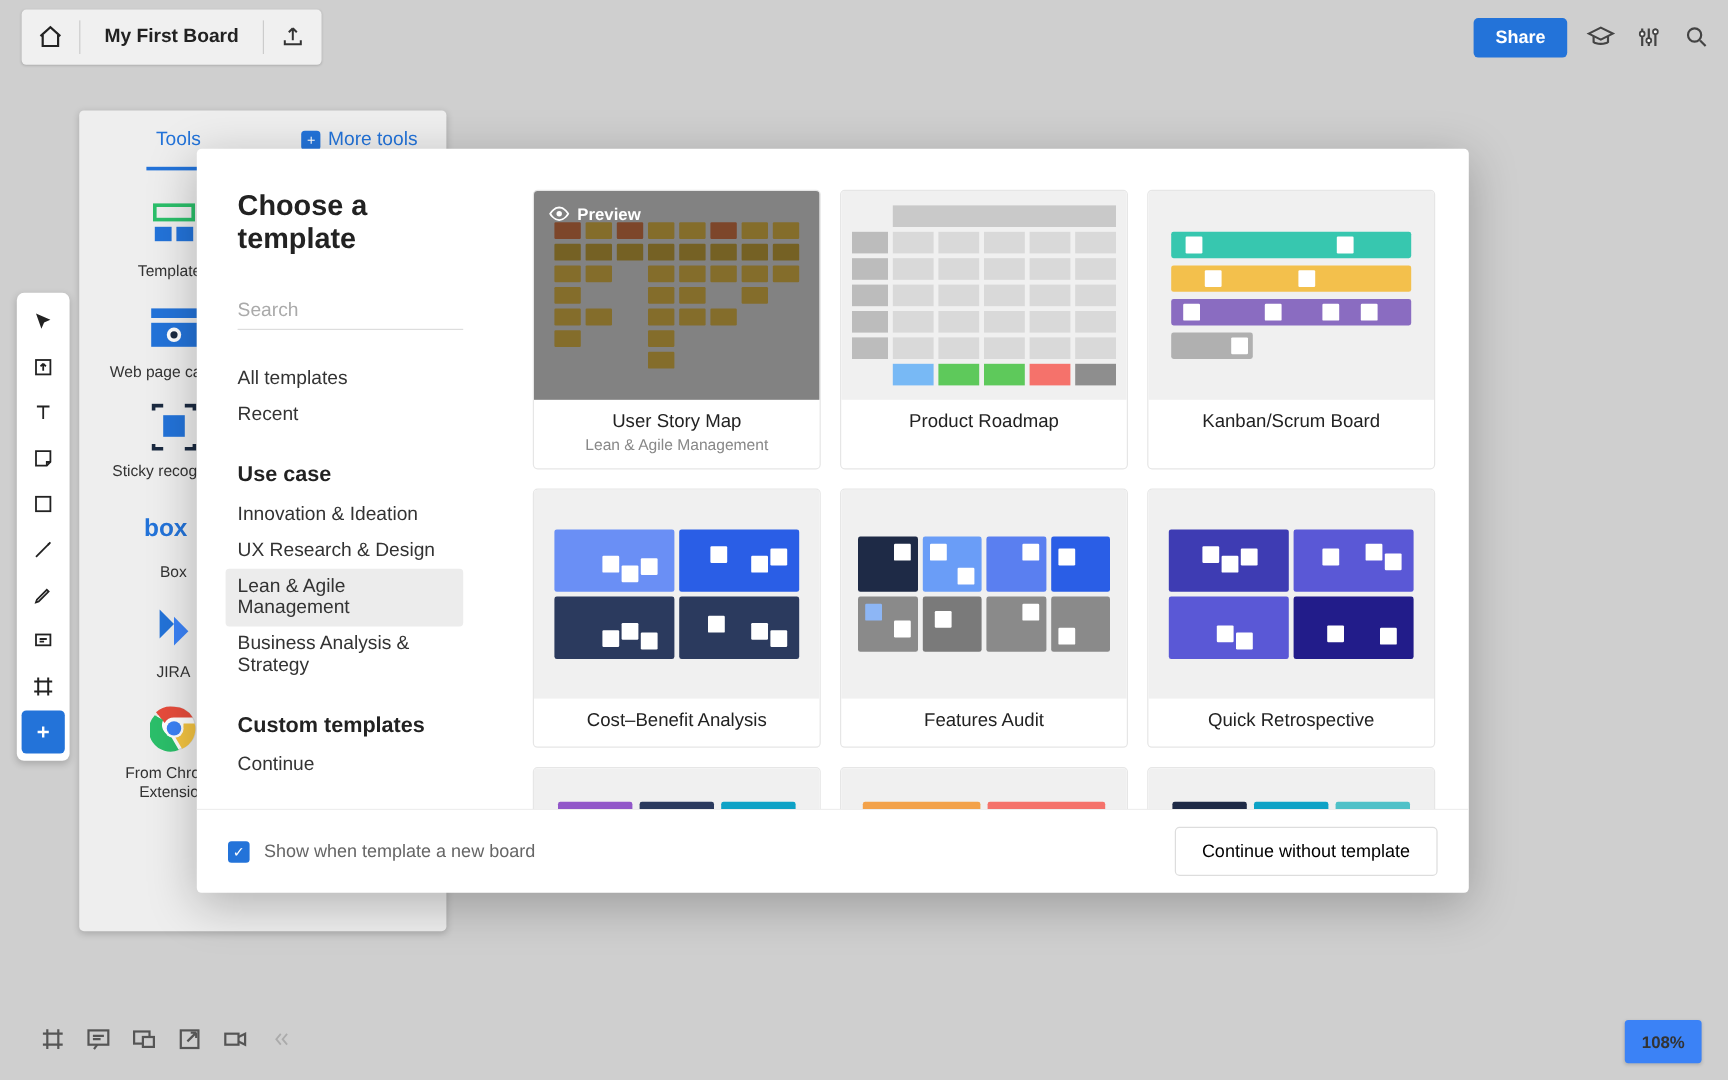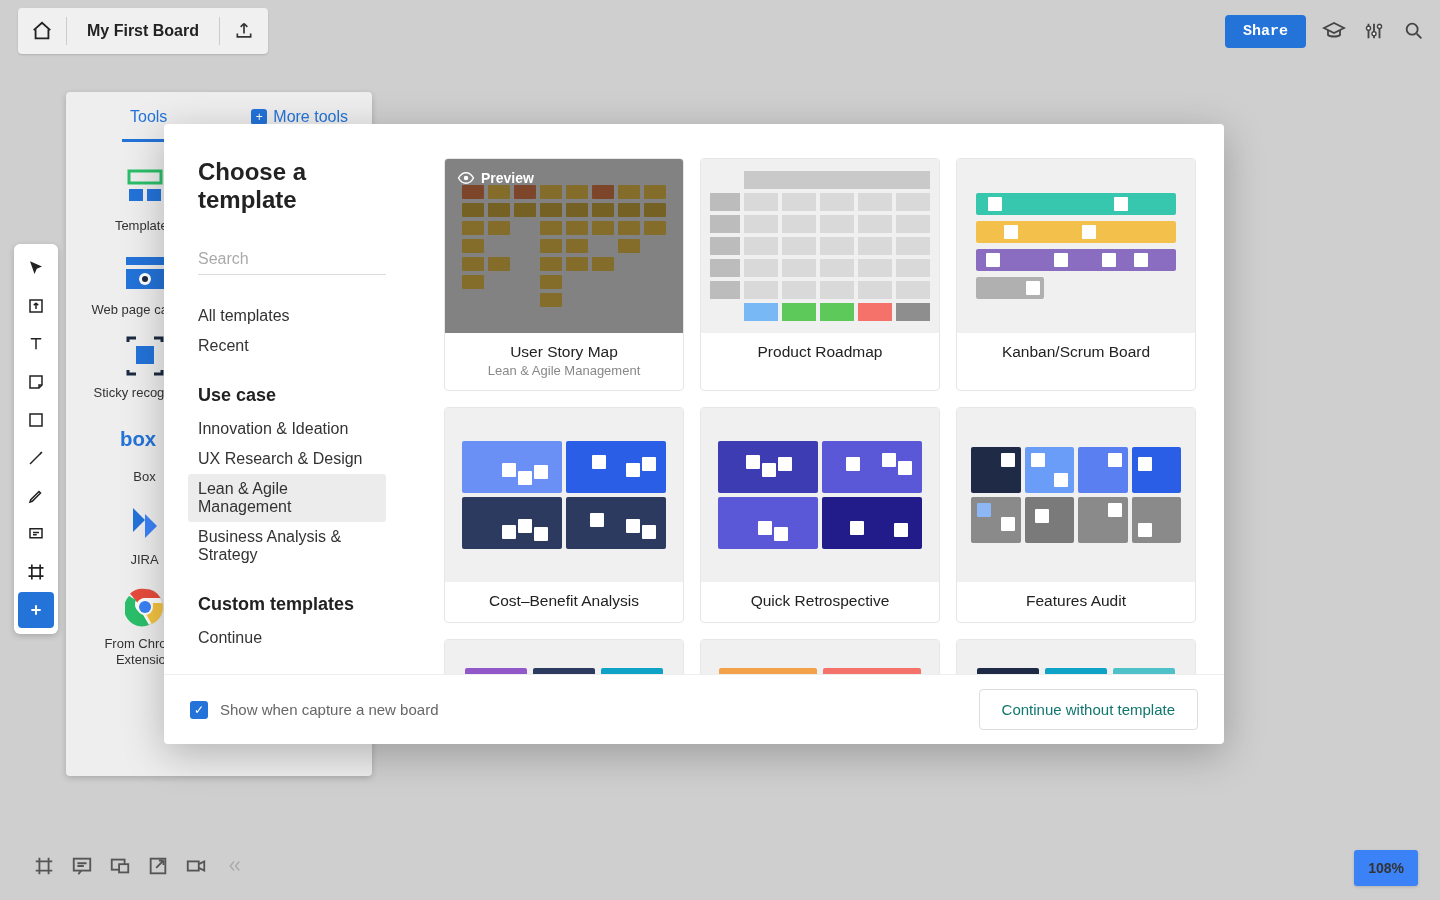--- a/index.html
+++ b/index.html
@@ -6,21 +6,21 @@
   html, body { width: 1440px; height: 900px; overflow: hidden; font-family: -apple-system, "Helvetica Neue", Arial, sans-serif; background: #cfcfcf; }
   
   
   .topbar { position: absolute; top: 8px; left: 18px; height: 46px; display: flex; align-items: center; background: #f0f0f0; border-radius: 4px; box-shadow: 0 1px 2px rgba(0,0,0,.15); }
   .topbar .home { width: 48px; height: 46px; display:flex; align-items:center; justify-content:center; color:#222; }
   .topbar .divider { width: 1px; height: 28px; background: #ccc; }
   .topbar .title { padding: 0 20px; font-weight: 700; font-size: 16px; color: #222; }
   .topbar .export { width: 48px; height: 46px; display:flex; align-items:center; justify-content:center; color:#333; }
   
   .topright { position: absolute; top: 8px; right: 14px; height: 46px; display:flex; align-items:center; gap: 16px; }
-  .share-btn { background:#2373d9; color:#fff; border:none; padding: 8px 18px; font-size: 15px; font-weight: 600; border-radius: 4px; cursor:pointer;font-family:Liberation Mono, monospace; }
+  .share-btn { background:#2373d9; color:#fff; border:none; padding: 8px 18px; font-size: 15px; font-weight: 600; border-radius: 4px; cursor:pointer; }
   .topright .icon { width: 24px; height: 24px; display:flex; align-items:center; justify-content:center; color:#444; cursor:pointer; }
 
   
   .lefttools { position:absolute; top: 244px; left: 14px; width: 44px; background:#fff; border-radius: 6px; box-shadow: 0 2px 6px rgba(0,0,0,.18); padding: 6px 0; display:flex; flex-direction:column; align-items:center; gap: 2px; }
   .lefttools .tool { width: 36px; height: 36px; display:flex; align-items:center; justify-content:center; color:#333; border-radius:4px; cursor:pointer; }
   .lefttools .tool.primary { background:#2373d9; color:#fff; }
 
   
   .tools-panel { position:absolute; top: 92px; left: 66px; width: 306px; height: 684px; background:#eee; border-radius:4px; box-shadow: 0 2px 6px rgba(0,0,0,.18); }
   .tools-tabs { display:flex; align-items:center; padding: 0 24px; }
@@ -64,21 +64,21 @@
   .thumb { height:174px; background:#f0f0f0; position:relative; display:flex; align-items:center; justify-content:center; }
   .tpl-meta { text-align:center; padding: 10px 8px 12px; }
   .tpl-title { font-size:15.5px; color:#222; }
   .tpl-sub { font-size:13px; color:#888; margin-top:2px; }
   
   .modal-footer { height: 70px; border-top:1px solid #eee; display:flex; align-items:center; padding: 0 26px; }
   .chk-row { display:flex; align-items:center; gap:12px; }
   .chk { width:18px; height:18px; background:#2373d9; border-radius:3px; display:flex; align-items:center; justify-content:center; color:#fff; font-size:12px; }
   .chk-label { font-size:15px; color:#666; }
   .spacer { flex:1; }
-  .cont-btn { border:1px solid #ddd; background:#fff; color:#0f766e; padding: 11px 22px; font-size:15px; border-radius:4px; cursor:pointer; }
+  .cont-btn { border:1px solid #ddd; background:#fff; color:#000000; padding: 11px 22px; font-size:15px; border-radius:4px; cursor:pointer; }
   
   svg { display:block; }
 
   
   .t1-grid { display:grid; grid-template-columns: repeat(8, 22px); gap:4px; }
   .t1-cell { height:14px; background:#f3c030; border-radius:1px; }
   .t1-cell.r { background:#e56b2d; }
   .t1-cell.d { background:#d3a720; }
   
   .t2 { display:flex; gap:4px; }
@@ -536,20 +536,56 @@
                 </div>
             </div>
           </div>
           <div class="tpl-meta">
               <div class="tpl-title">Cost–Benefit Analysis</div>
             </div>
         </div>
 
         <div class="tpl-card">
           <div class="thumb">
+            <div class="t5">
+              <div class="b" style="background:#1e2a46;">
+                  <div class="sq" style="right:6px;top:6px"></div>
+                </div>
+              <div class="b" style="background:#6a9df7;">
+                  <div class="sq" style="left:6px;top:6px"></div>
+                  <div class="sq" style="right:6px;bottom:6px"></div>
+                </div>
+              <div class="b" style="background:#5a7ff0;">
+                  <div class="sq" style="right:6px;top:6px"></div>
+                </div>
+              <div class="b" style="background:#2a5ee6;">
+                  <div class="sq" style="left:6px;top:10px"></div>
+                </div>
+              <div class="b" style="background:#8a8a8a;">
+                  <div class="sq" style="left:6px;top:6px;background:#8db6f5"></div>
+                  <div class="sq" style="right:6px;bottom:12px"></div>
+                </div>
+              <div class="b" style="background:#7a7a7a;">
+                  <div class="sq" style="left:10px;top:12px"></div>
+                </div>
+              <div class="b" style="background:#8a8a8a;">
+                  <div class="sq" style="right:6px;top:6px"></div>
+                </div>
+              <div class="b" style="background:#8a8a8a;">
+                  <div class="sq" style="left:6px;bottom:6px"></div>
+                </div>
+            </div>
+          </div>
+          <div class="tpl-meta">
+              <div class="tpl-title">Features Audit</div>
+            </div>
+        </div>
+
+        <div class="tpl-card">
+          <div class="thumb">
             <div class="t6">
               <div class="q" style="background:#3e3cb3;">
                   <div class="sq" style="left:28px;top:14px"></div>
                   <div class="sq" style="left:44px;top:22px"></div>
                   <div class="sq" style="left:60px;top:16px"></div>
                 </div>
               <div class="q" style="background:#5a58d6;">
                   <div class="sq" style="left:24px;top:16px"></div>
                   <div class="sq" style="left:60px;top:12px"></div>
                   <div class="sq" style="left:76px;top:20px"></div>
@@ -559,56 +595,20 @@
                   <div class="sq" style="left:56px;top:30px"></div>
                 </div>
               <div class="q" style="background:#221c8a;">
                   <div class="sq" style="left:28px;top:24px"></div>
                   <div class="sq" style="left:72px;top:26px"></div>
                 </div>
             </div>
           </div>
           <div class="tpl-meta">
               <div class="tpl-title">Quick Retrospective</div>
-            </div>
-        </div>
-
-        <div class="tpl-card">
-          <div class="thumb">
-            <div class="t5">
-              <div class="b" style="background:#1e2a46;">
-                  <div class="sq" style="right:6px;top:6px"></div>
-                </div>
-              <div class="b" style="background:#6a9df7;">
-                  <div class="sq" style="left:6px;top:6px"></div>
-                  <div class="sq" style="right:6px;bottom:6px"></div>
-                </div>
-              <div class="b" style="background:#5a7ff0;">
-                  <div class="sq" style="right:6px;top:6px"></div>
-                </div>
-              <div class="b" style="background:#2a5ee6;">
-                  <div class="sq" style="left:6px;top:10px"></div>
-                </div>
-              <div class="b" style="background:#8a8a8a;">
-                  <div class="sq" style="left:6px;top:6px;background:#8db6f5"></div>
-                  <div class="sq" style="right:6px;bottom:12px"></div>
-                </div>
-              <div class="b" style="background:#7a7a7a;">
-                  <div class="sq" style="left:10px;top:12px"></div>
-                </div>
-              <div class="b" style="background:#8a8a8a;">
-                  <div class="sq" style="right:6px;top:6px"></div>
-                </div>
-              <div class="b" style="background:#8a8a8a;">
-                  <div class="sq" style="left:6px;bottom:6px"></div>
-                </div>
-            </div>
-          </div>
-          <div class="tpl-meta">
-              <div class="tpl-title">Features Audit</div>
             </div>
         </div>
 
         <div class="tpl-card">
           <div class="thumb" style="height:50px; align-items:flex-end; padding-bottom:0;">
             <div class="trow">
                 <div style="width:62px;background:#9257c9"></div>
                 <div style="width:62px;background:#2b3a5e"></div>
                 <div style="width:62px;background:#0ea2c6"></div>
               </div>
@@ -632,18 +632,18 @@
           </div>
         </div>
 
       </div>
     </div>
   </div>
 
   <div class="modal-footer">
     <div class="chk-row">
       <div class="chk">✓</div>
-      <span class="chk-label">Show when capture a new board</span>
+      <span class="chk-label">Show when template a new board</span>
     </div>
     <div class="spacer"></div>
     <button class="cont-btn">Continue without template</button>
   </div>
 </div>
 
 </body></html>

